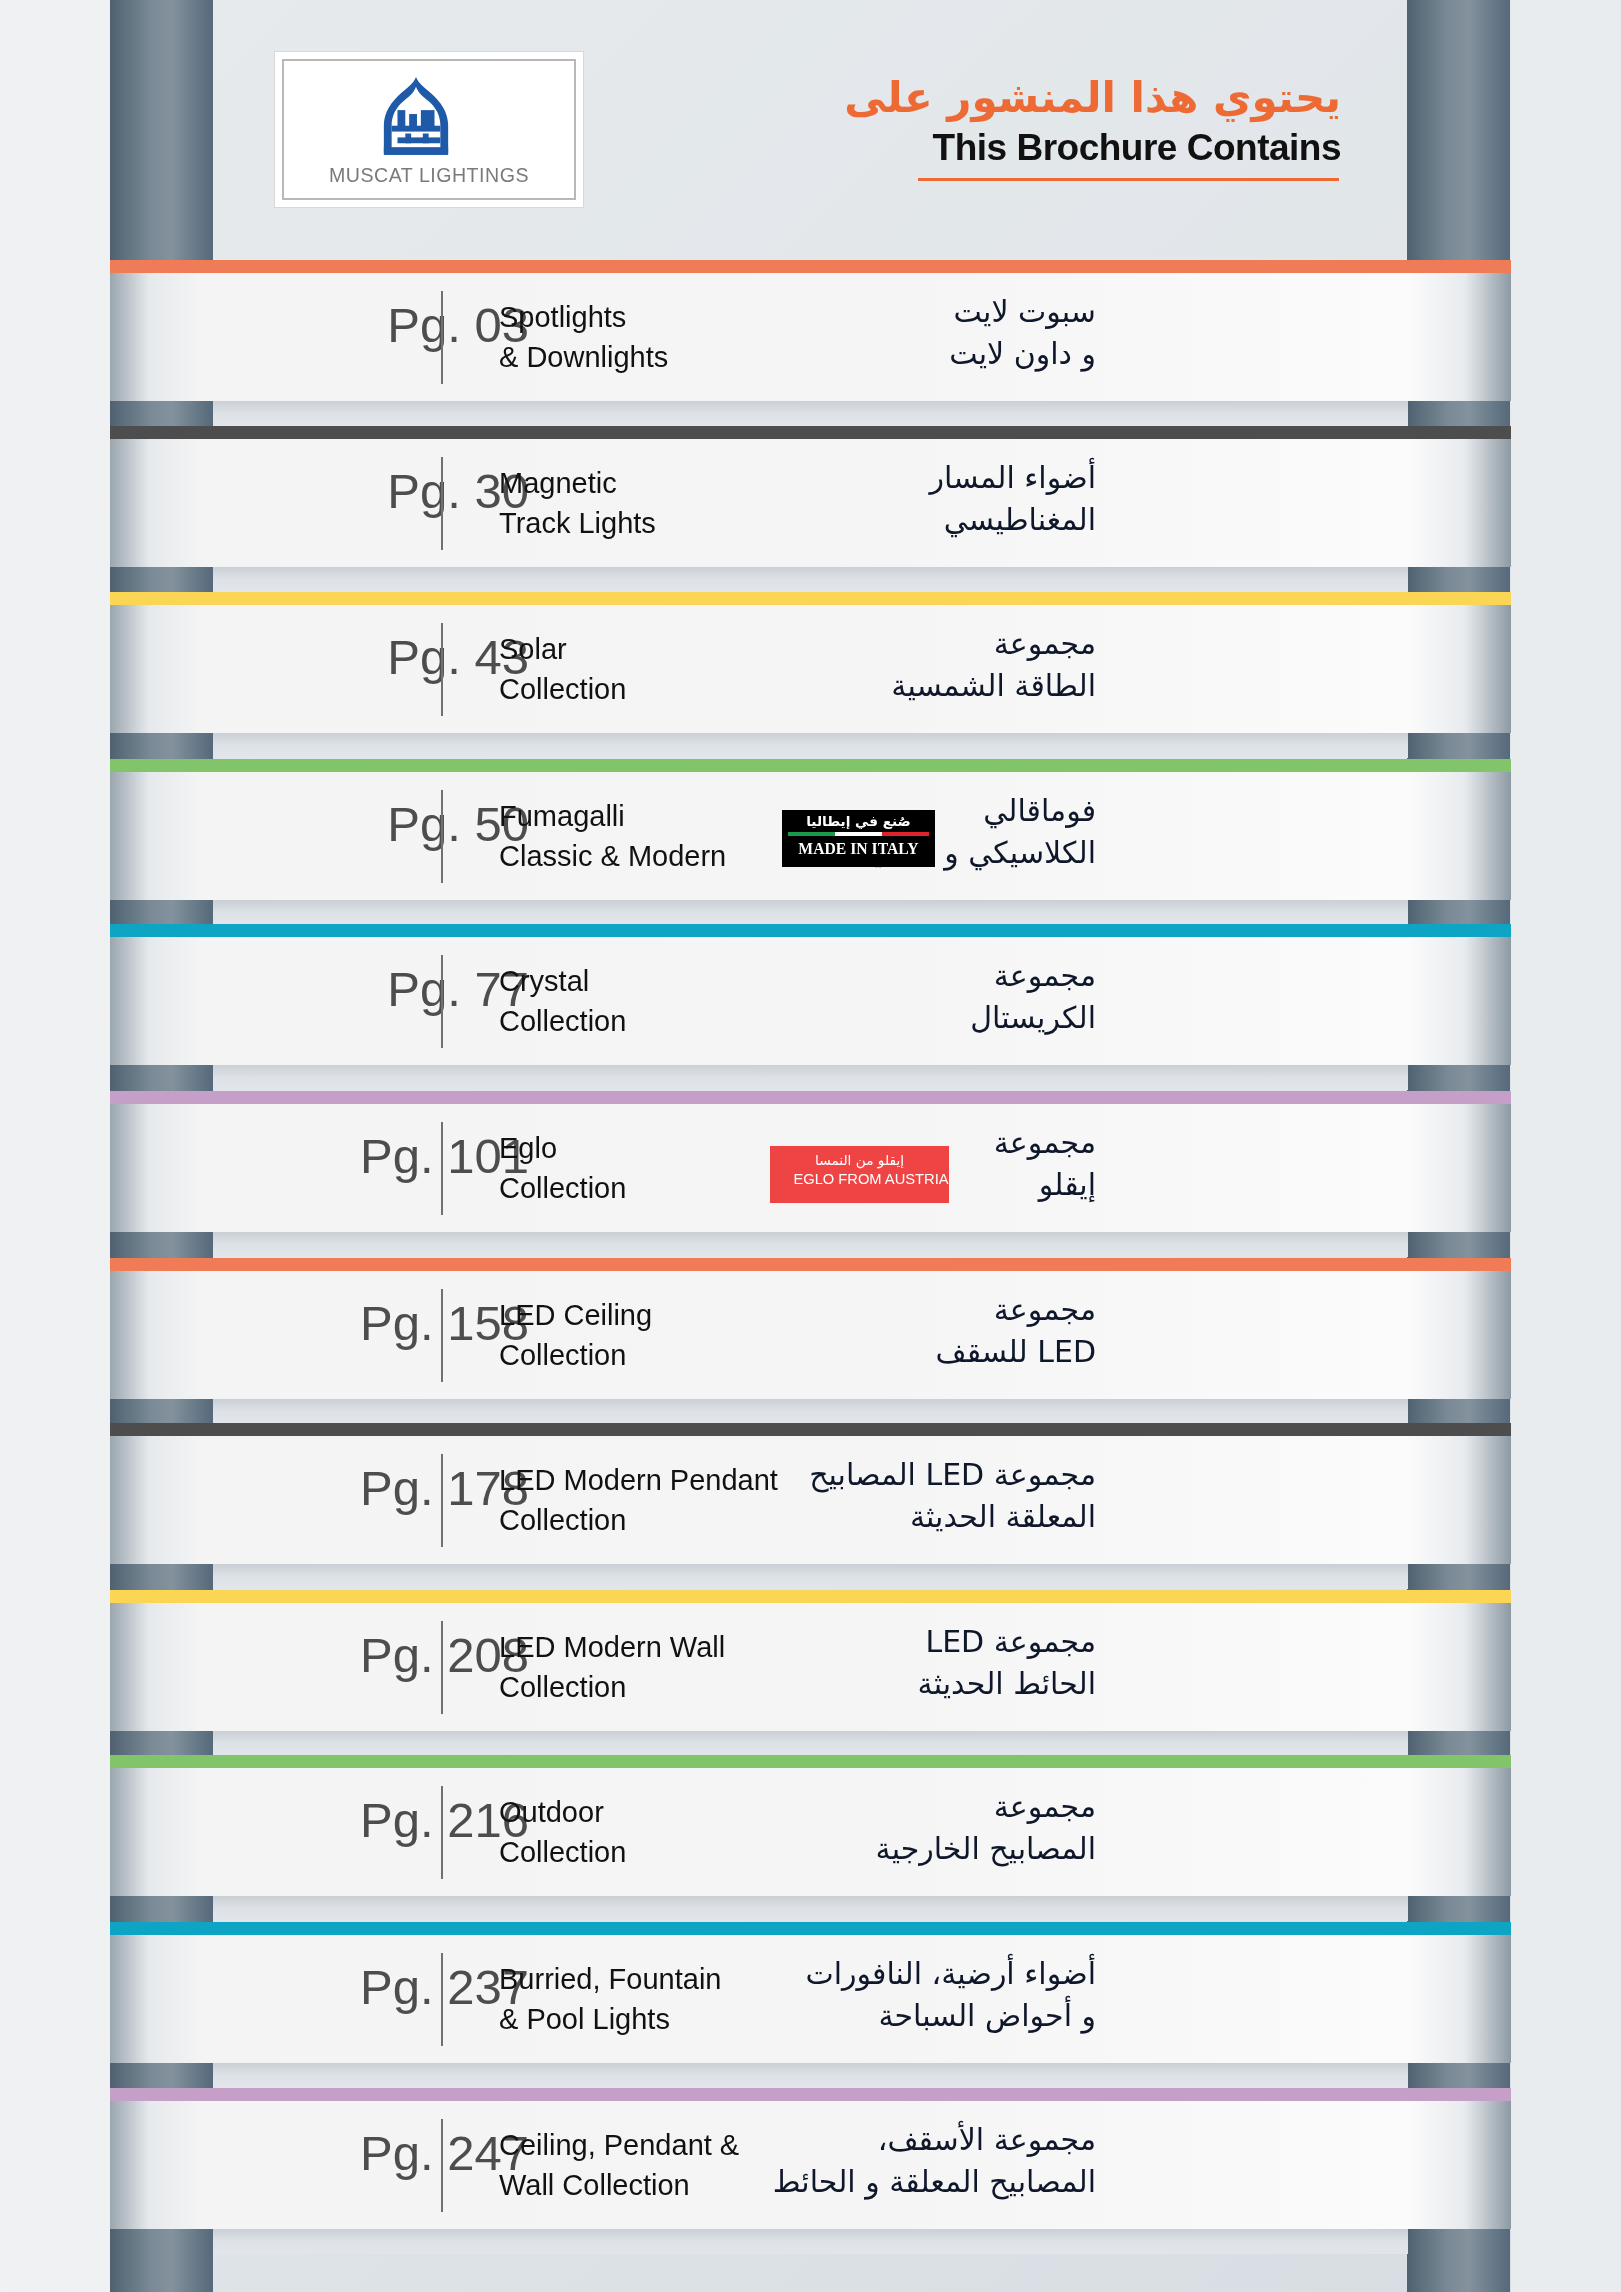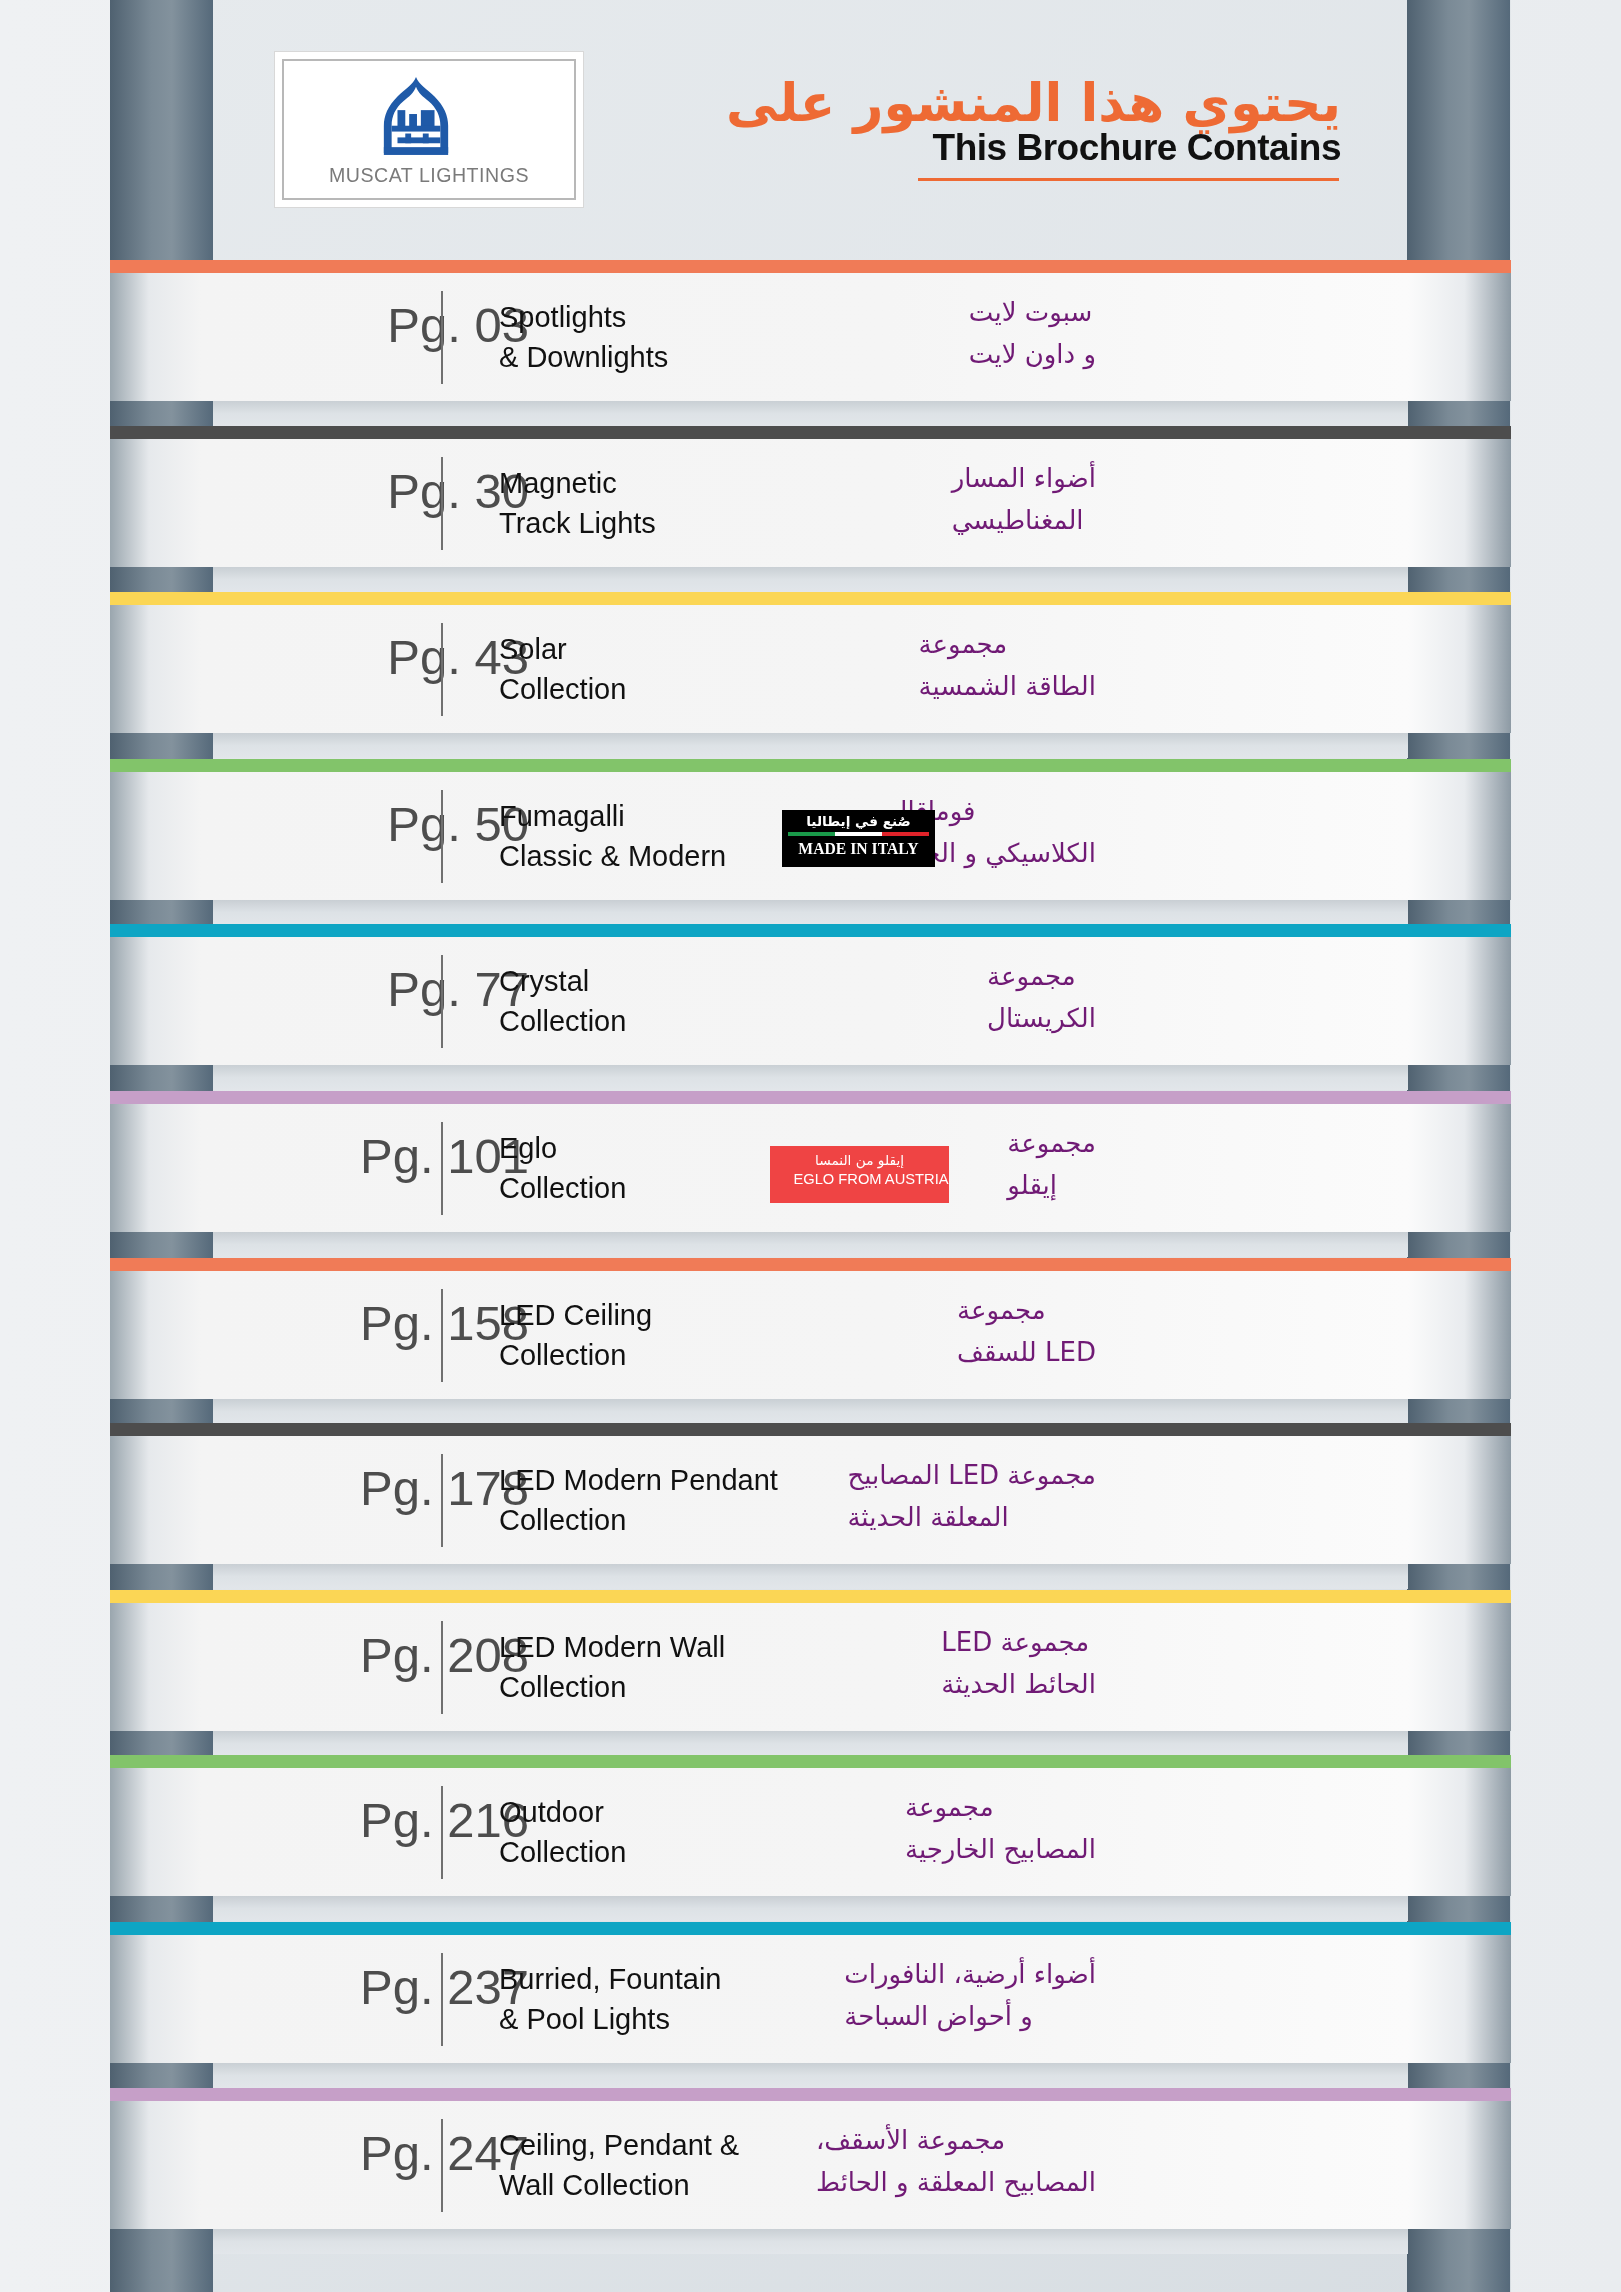--- a/index.html
+++ b/index.html
@@ -27,21 +27,21 @@
     position:absolute; left:4.9px; top:4.9px; right:4.9px; bottom:4.9px;
     border:2px solid #b8b8b8; background:#fff;
   }
   .logo-mark { position:absolute; left:94px; top:13.7px; width:76px; height:80px; }
   .logo-text {
     position:absolute; left:0; right:0; top:103px; text-align:center;
     font-family:"Liberation Sans", sans-serif; font-size:19.6px; color:#7a7a7a; letter-spacing:0.5px;
   }
 
   .title-ar {
-    position:absolute; right:280px; top:73px; font-size:52px; font-weight:bold;
+    position:absolute; right:280px; top:73px; font-size:42px; font-weight:bold;
     color:#ee6a34; direction:rtl; font-family:"DejaVu Sans", sans-serif;
   }
   .title-en {
     position:absolute; right:280px; top:127px; font-size:37px; font-weight:bold;
     color:#111; font-family:"Liberation Sans", sans-serif; letter-spacing:-0.5px;
   }
   .title-rule {
     position:absolute; left:918px; top:178px; width:421px; height:2.9px; background:#ee6a34;
   }
 
@@ -62,22 +62,22 @@
   .pg {
     position:absolute; right:982px; top:37px; font-family:"Liberation Sans", sans-serif;
     font-size:49px; color:#4d4d4d; white-space:nowrap;
   }
   .divider { position:absolute; left:331px; top:31px; width:2px; height:93px; background:#707070; }
   .en {
     position:absolute; left:389px; top:37px; font-family:"Liberation Sans", sans-serif;
     font-size:29px; line-height:40px; color:#111; white-space:pre;
   }
   .ar {
-    position:absolute; right:415px; top:31px; direction:rtl; text-align:left;
-    font-family:"DejaVu Sans", sans-serif; font-size:26px; line-height:42px; color:#701a75; white-space:pre;
+    position:absolute; right:415px; top:31px; direction:rtl; text-align:right;
+    font-family:"DejaVu Sans", sans-serif; font-size:30px; line-height:42px; color:#0f172a; white-space:pre;
   }
   .badge-italy {
     position:absolute; left:672px; top:51px; width:153px; height:57px; background:#000; color:#fff; text-align:center;
   }
   .badge-italy .b-ar { font-size:13.7px; padding-top:2.9px; direction:rtl; font-weight:bold; }
   .badge-italy .flag { display:flex; margin:2.9px 5.9px 0 5.9px; height:3.9px; }
   .badge-italy .flag span { flex:1; }
   .badge-italy .b-en { font-family:Liberation Serif, serif; font-weight:bold; font-size:15.7px; margin-top:3.9px; }
   .badge-eglo {
     position:absolute; left:660px; top:55px; width:179px; height:57px; background:#2e9eaa; color:#fff; text-align:center;

